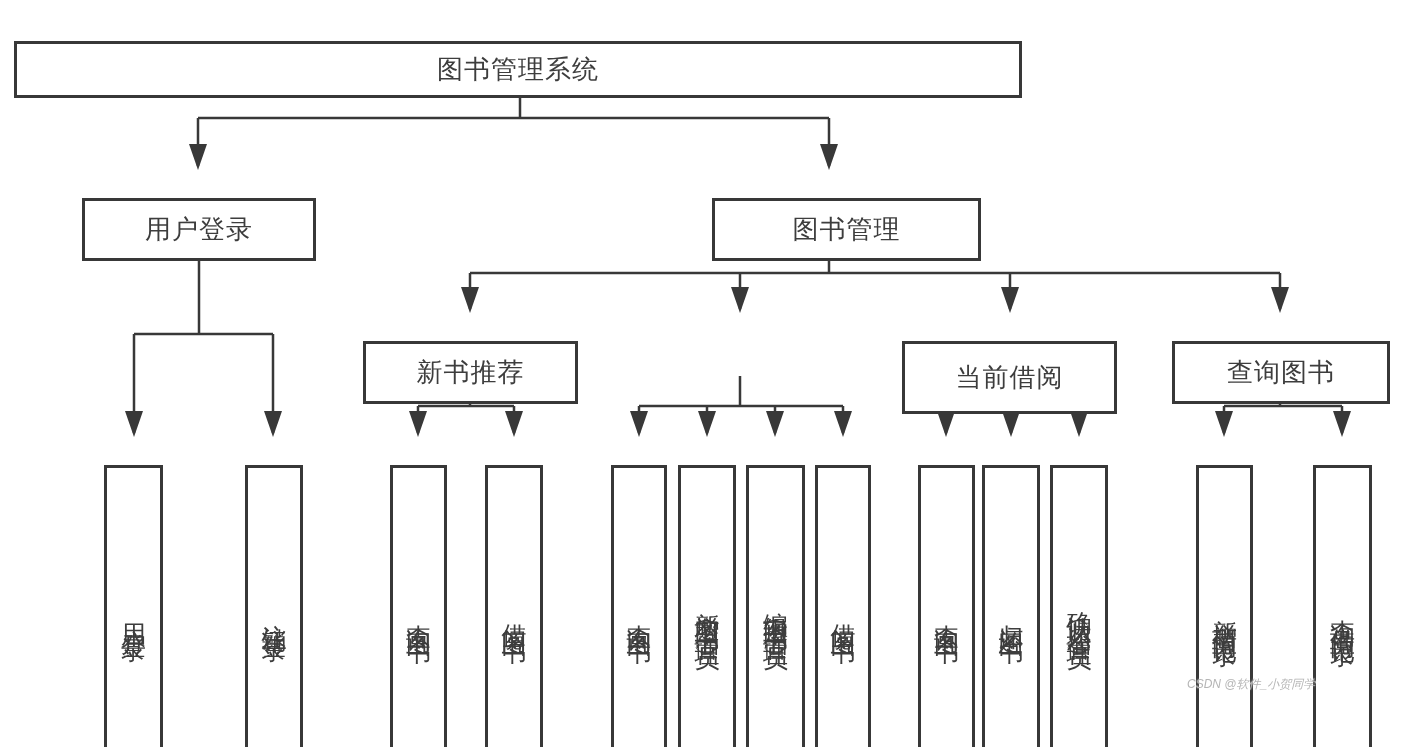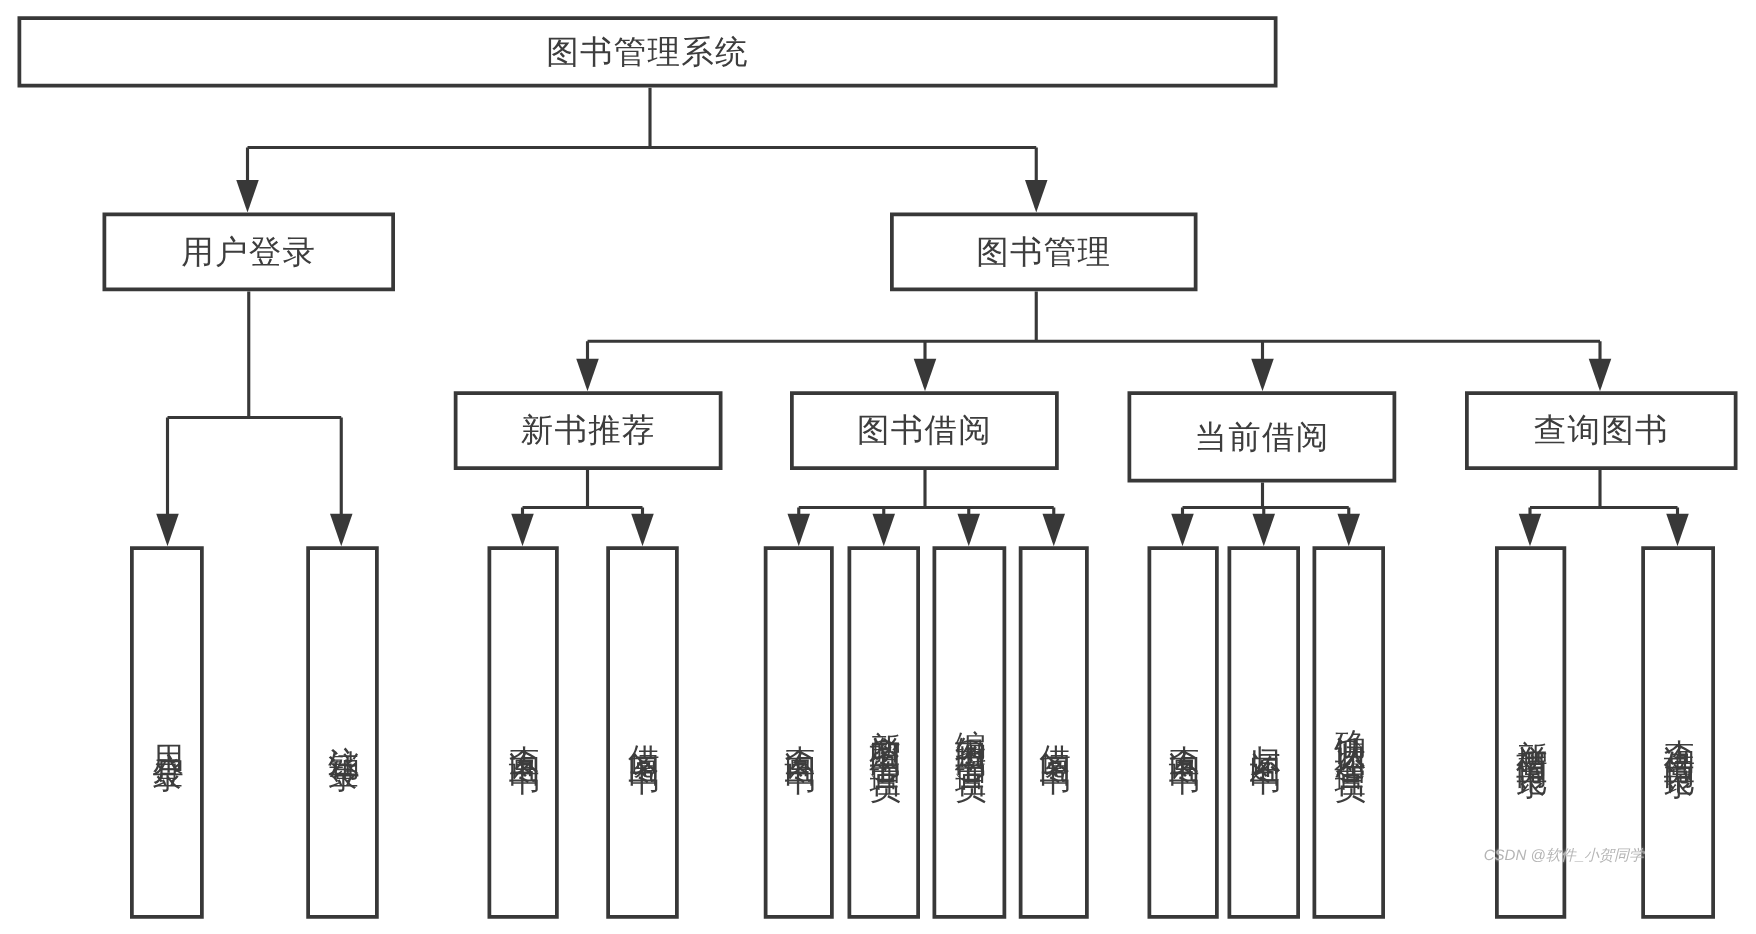--- a/index.html
+++ b/index.html
@@ -38,20 +38,21 @@
   .box {
     position: absolute;
     box-sizing: border-box;
     border: 3px solid var(--line, #383838);
     background: #ffffff;
     color: var(--text, #3d3d3d);
     display: flex;
     align-items: center;
     justify-content: center;
     z-index: 2;
+    margin-top: 28px;
   }
   .hbox {
     font-size: 26px;
     letter-spacing: 1px;
     white-space: nowrap;
   }
   .vbox {
     top: 437px;
     height: 298px;
     writing-mode: vertical-rl;
@@ -105,24 +106,23 @@
       <polygon points="1002,411 1020,411 1011,437"></polygon>
       <polygon points="1070,411 1088,411 1079,437"></polygon>
       <polygon points="1215,411 1233,411 1224,437"></polygon>
       <polygon points="1333,411 1351,411 1342,437"></polygon>
     </g>
   </svg>
 
   <div class="box hbox" style="left:14px; top:13px; width:1008px; height:57px;">图书管理系统</div>
 
   <div class="box hbox" style="left:82px; top:170px; width:234px; height:63px;">用户登录</div>
-  <div class="box hbox" style="left:712px; top:170px; width:246px; height:63px;">图书管理</div>
+  <div class="box hbox" style="left:712px; top:170px; width:269px; height:63px;">图书管理</div>
 
   <div class="box hbox" style="left:363px; top:313px; width:215px; height:63px;">新书推荐</div>
-  <div class="box hbox" style="left:632px; top:313px; width:215px; height:63px;">图书借阅</div>
   <div class="box hbox" style="left:902px; top:313px; width:215px; height:73px;">当前借阅</div>
   <div class="box hbox" style="left:1172px; top:313px; width:218px; height:63px;">查询图书</div>
 
   <div class="box vbox" style="left:104px; width:59px;">用户登录</div>
   <div class="box vbox" style="left:245px; width:58px;">注销登录</div>
 
   <div class="box vbox" style="left:390px; width:57px;">查询图书</div>
   <div class="box vbox" style="left:485px; width:58px;">借阅图书</div>
 
   <div class="box vbox" style="left:611px; width:56px;">查询图书</div>

